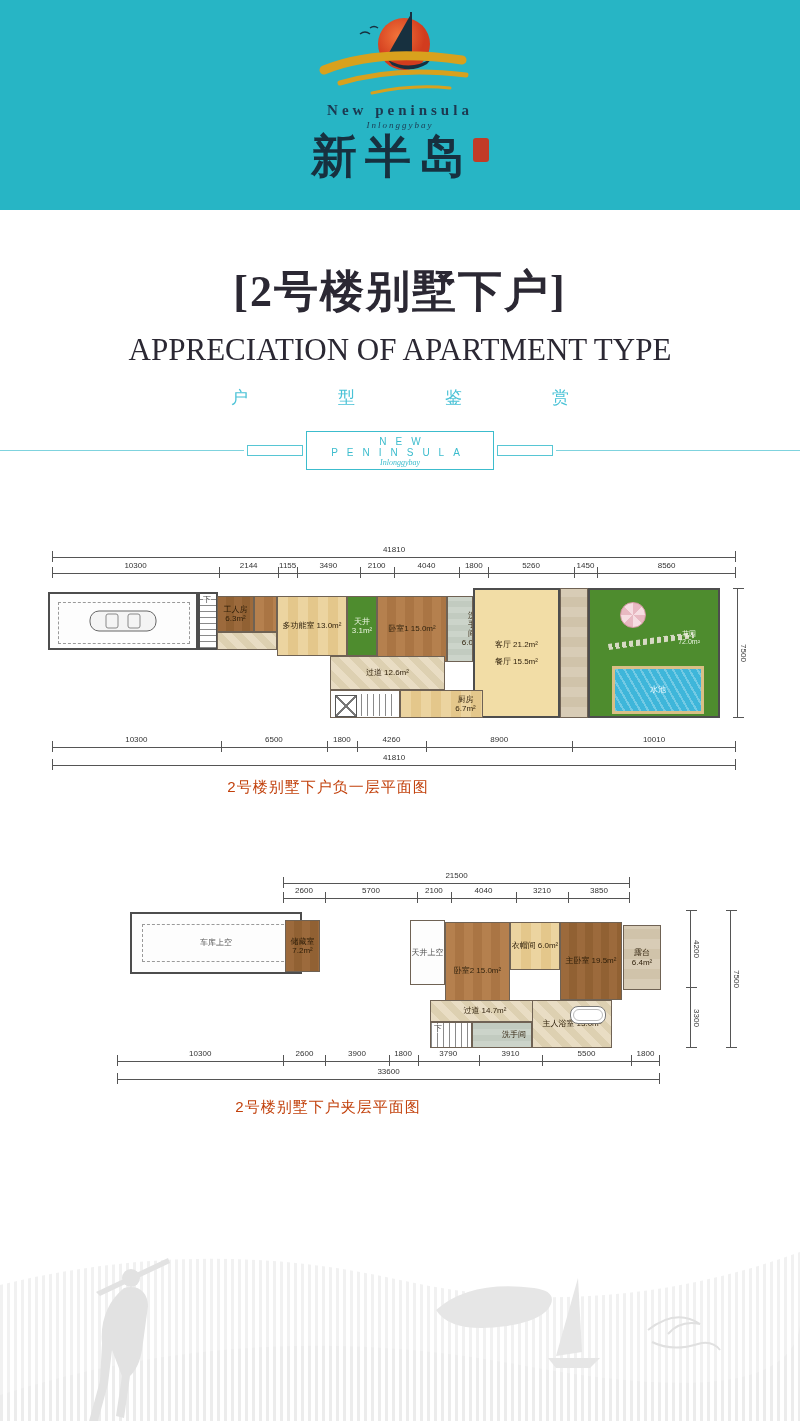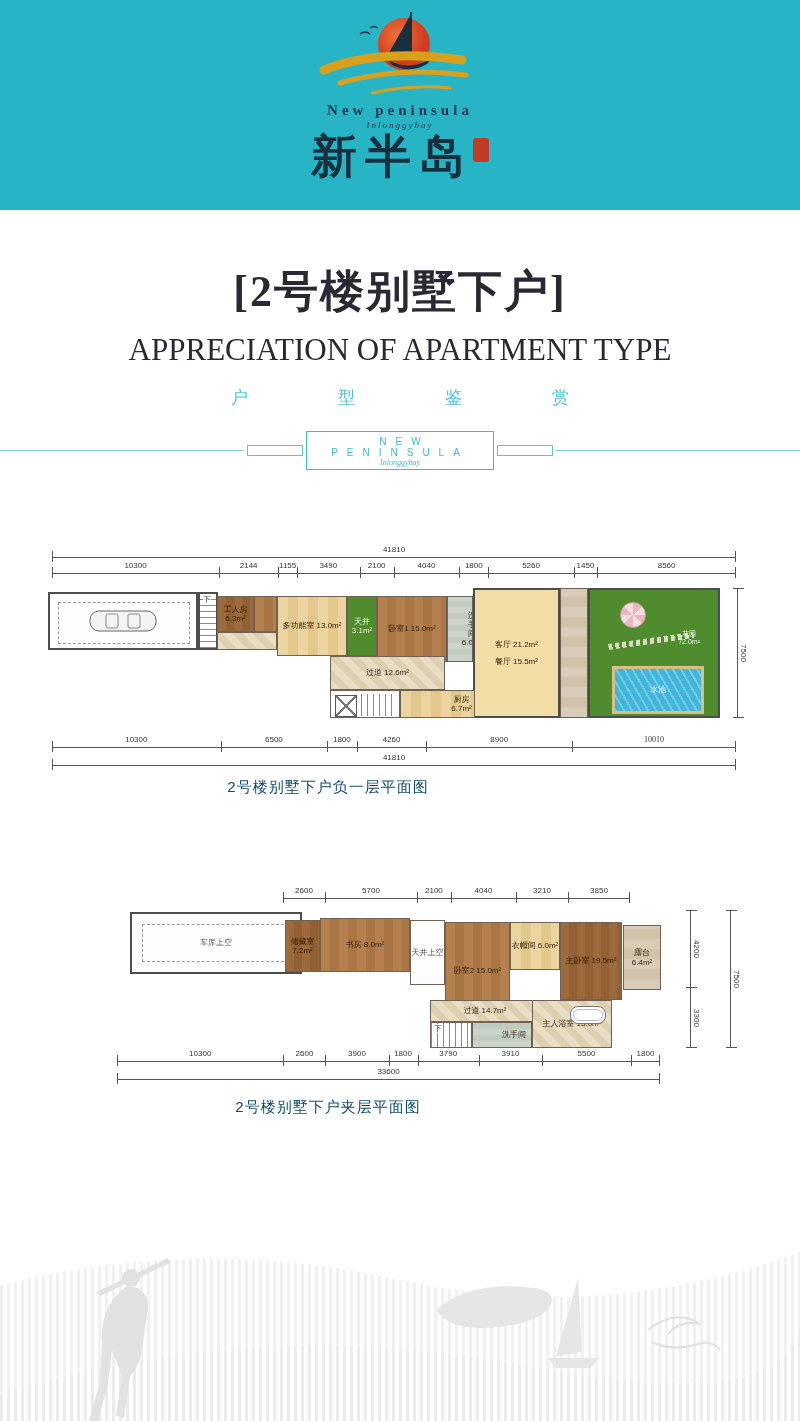--- a/index.html
+++ b/index.html
@@ -76,21 +76,21 @@
   .umbrella{position:absolute;width:24px;height:24px;border-radius:50%;
         background:conic-gradient(#e8b9c2 0 45deg,#f6dde2 0 90deg,#e8b9c2 0 135deg,#f6dde2 0 180deg,
                   #e8b9c2 0 225deg,#f6dde2 0 270deg,#e8b9c2 0 315deg,#f6dde2 0 360deg);
         border:1px solid #d79aa6;}
   .tub{position:absolute;width:34px;height:16px;background:#fff;border:1px solid #777;border-radius:8px;}
   .tub::after{content:"";position:absolute;inset:2px;border:1px solid #bbb;border-radius:6px;}
   .garden-label{position:absolute;display:flex;flex-direction:column;align-items:center;
         font-size:7px;color:#e9f5e0;line-height:1.2;}
   .stones{position:absolute;height:6px;background:repeating-linear-gradient(90deg,#e6e2d4 0 4px,transparent 4px 7px);
         transform:rotate(-8deg);opacity:.9;}
-  .caption{position:absolute;left:0;width:656px;text-align:center;font-size:15px;color:#0c4a6e;letter-spacing:1px;}
+  .caption{position:absolute;left:0;width:656px;text-align:center;font-size:15px;color:#c2410c;letter-spacing:1px;}
   
   .footer{position:absolute;left:0;top:1230px;width:800px;height:191px;}
 </style>
 </head>
 <body>
 
 <div class="page">
 
   <div class="header">
     <div class="logo">
@@ -240,21 +240,21 @@
     </div>
 
     <div class="room tile" style="left:282px;top:68px;width:115px;height:34px;">
       <span class="rname">过道</span>
       <span class="rarea">12.6m²</span>
     </div>
     <div class="room white-room" style="left:282px;top:102px;width:70px;height:28px;">
       <div class="elev" style="left:4px;top:4px;width:20px;height:20px;"></div>
       <div class="stairs" style="position:absolute;left:30px;top:3px;width:36px;height:22px;"></div>
     </div>
-    <div class="room wood-light" style="left:352px;top:102px;width:75px;height:28px;padding-left:48px;">
+    <div class="room wood-light" style="left:352px;top:102px;width:83px;height:28px;padding-left:48px;">
       <span class="rname">厨房</span>
       <span class="rarea">6.7m²</span>
     </div>
   </div>
 
   <div class="dim-col" style="left:733px;top:588px;height:130px;">
       <div class="dim-seg" style="flex-grow: 7500;">
         <span>7500</span>
       </div>
     </div>
@@ -267,31 +267,36 @@
       </div>
       <div class="dim-seg" style="flex-grow: 1800;">
         <span>1800</span>
       </div>
       <div class="dim-seg" style="flex-grow: 4260;">
         <span>4260</span>
       </div>
       <div class="dim-seg" style="flex-grow: 8900;">
         <span>8900</span>
       </div>
-      <div class="dim-seg" style="flex-grow: 10010; font-family: Liberation Serif, serif;">
+      <div class="dim-seg" style="flex-grow: 10010;">
         <span>10010</span>
       </div>
     </div>
   <div class="dim-row" style="left:52px;top:754px;width:684px;">
       <div class="dim-seg" style="flex-grow: 41810;">
         <span>41810</span>
       </div>
     </div>
   <div class="caption" style="top:778px;">2号楼别墅下户负一层平面图</div>
 
+  <div class="dim-row" style="left:283px;top:872px;width:347px;">
+      <div class="dim-seg" style="flex-grow: 21500;">
+        <span>21500</span>
+      </div>
+    </div>
   <div class="dim-row" style="left:283px;top:887px;width:347px;">
       <div class="dim-seg" style="flex-grow: 2600;">
         <span>2600</span>
       </div>
       <div class="dim-seg" style="flex-grow: 5700;">
         <span>5700</span>
       </div>
       <div class="dim-seg" style="flex-grow: 2100;">
         <span>2100</span>
       </div>
@@ -307,24 +312,20 @@
     </div>
 
   <div class="plan-body" style="left:110px;top:908px;width:560px;height:140px;">
     <div class="room white-room outer" style="left:20px;top:4px;width:172px;height:62px;">
       <div class="dashed-inner" style="left:10px;top:10px;width:150px;height:36px;"></div>
       <span style="z-index:2;background:#fff;">车库上空</span>
     </div>
     <div class="room wood-dark" style="left:175px;top:12px;width:35px;height:52px;">
       <span class="rname">储藏室</span>
       <span class="rarea">7.2m²</span>
-    </div>
-    <div class="room wood" style="left:210px;top:10px;width:90px;height:54px;">
-      <span class="rname">书房</span>
-      <span class="rarea">8.0m²</span>
     </div>
     <div class="room white-room" style="left:300px;top:12px;width:35px;height:65px;">
       <span>天井上空</span>
     </div>
     <div class="room wood" style="left:335px;top:14px;width:65px;height:98px;">
       <span class="rname">卧室2</span>
       <span class="rarea">15.0m²</span>
     </div>
     <div class="room wood-light" style="left:400px;top:14px;width:50px;height:48px;">
       <span class="rname">衣帽间</span>

